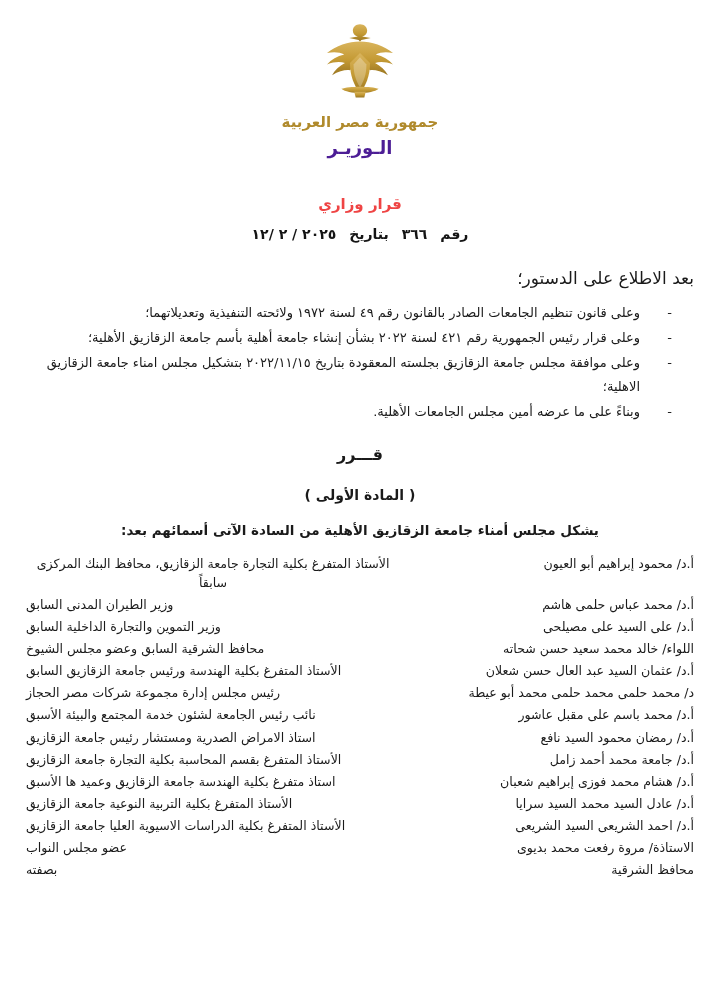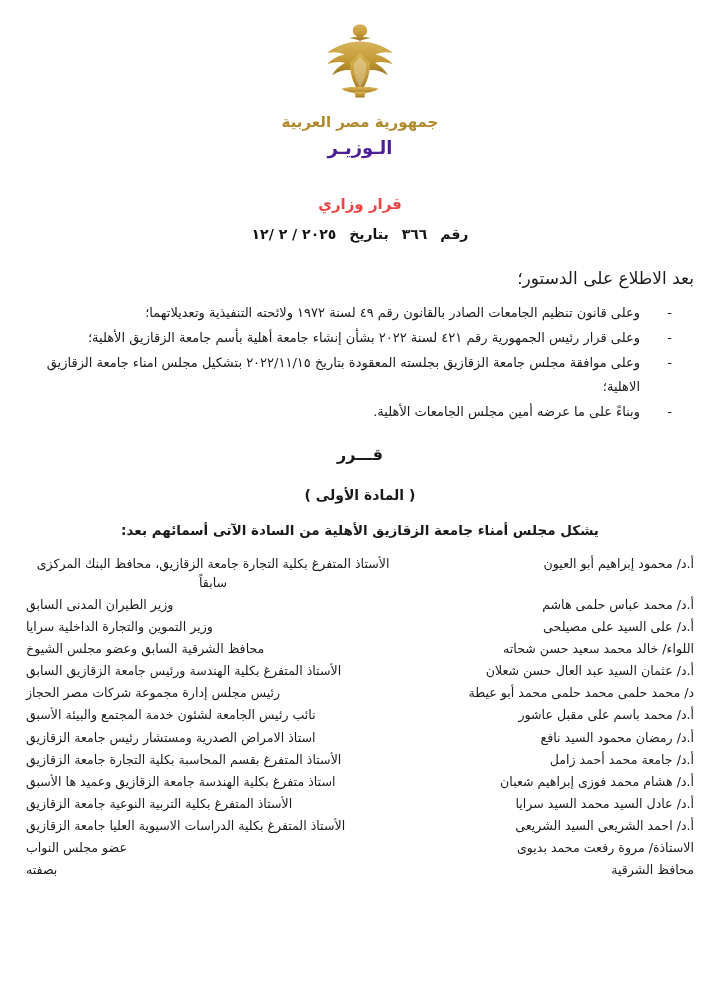--- a/index.html
+++ b/index.html
@@ -224,21 +224,21 @@
         <tr>
           <td class="name">أ.د/ محمود إبراهيم أبو العيون</td>
           <td class="role two-line">الأستاذ المتفرغ بكلية التجارة جامعة الزقازيق، محافظ البنك المركزى سابقاً</td>
         </tr>
         <tr>
           <td class="name">أ.د/ محمد عباس حلمى هاشم</td>
           <td class="role">وزير الطيران المدنى السابق</td>
         </tr>
         <tr>
           <td class="name">أ.د/ على السيد على مصيلحى</td>
-          <td class="role">وزير التموين والتجارة الداخلية سرايا</td>
+          <td class="role">وزير التموين والتجارة الداخلية السابق</td>
         </tr>
         <tr>
           <td class="name">اللواء/ خالد محمد سعيد حسن شحاته</td>
           <td class="role">محافظ الشرقية السابق وعضو مجلس الشيوخ</td>
         </tr>
         <tr>
           <td class="name">أ.د/ عثمان السيد عبد العال حسن شعلان</td>
           <td class="role">الأستاذ المتفرغ بكلية الهندسة ورئيس جامعة الزقازيق السابق</td>
         </tr>
         <tr>

